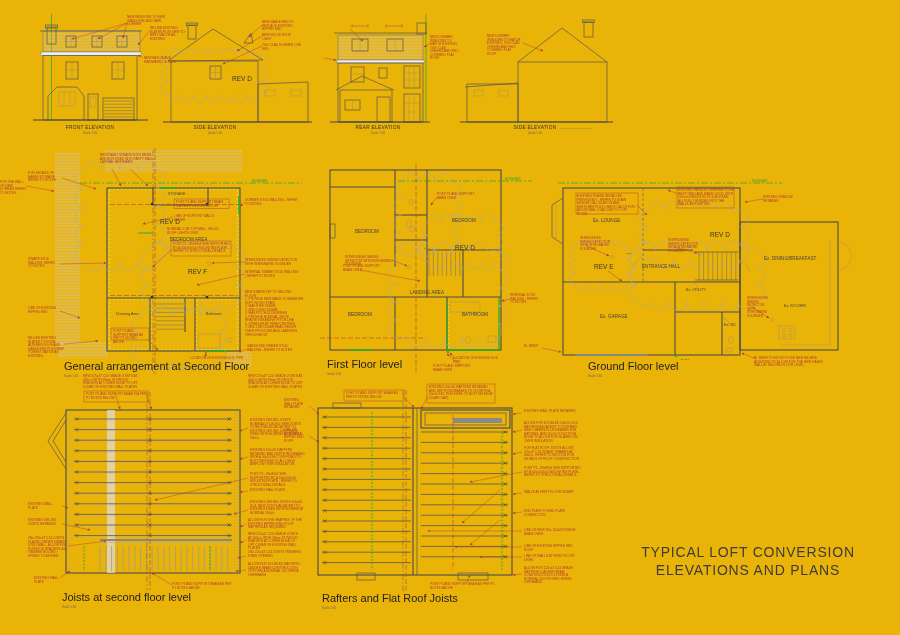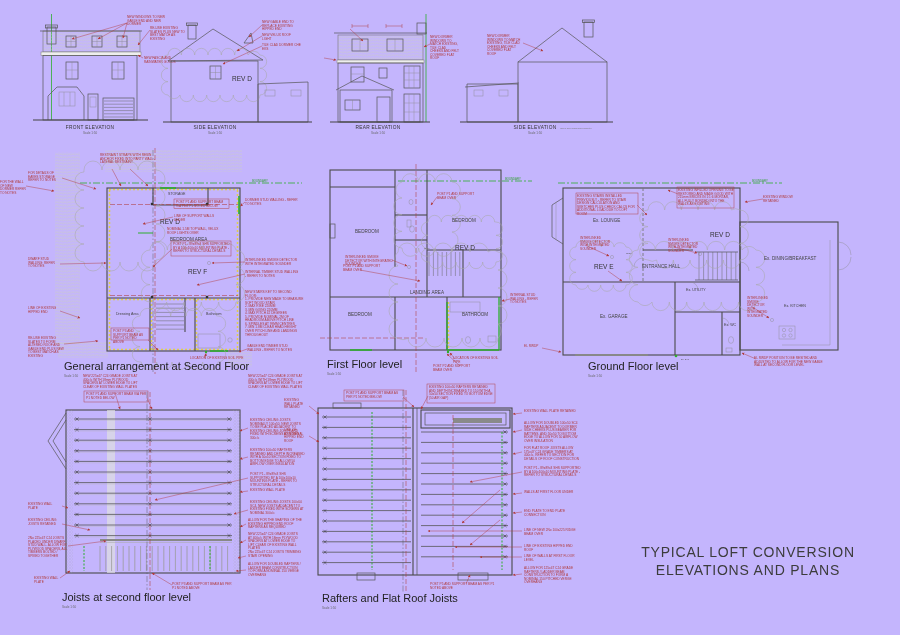--- a/index.html
+++ b/index.html
@@ -1,16 +1,16 @@
 <!DOCTYPE html>
 <html><head>
 <meta charset="utf-8">
 <style>
   html,body{margin:0;padding:0;background:#ddd}
-  #sheet{position:relative;width:900px;height:635px;background:#c4b5fd;margin:0 auto;overflow:hidden;font-family:"Liberation Sans",sans-serif}
+  #sheet{position:relative;width:900px;height:635px;background:#eab308;margin:0 auto;overflow:hidden;font-family:"Liberation Sans",sans-serif}
   svg{position:absolute;left:0;top:0}
   text{font-family:"Liberation Sans",sans-serif;fill:#333}
   .ptitle{font-size:11px;fill:#222}
   .pscale{font-size:3px;fill:#666}
   .elab{font-size:4.8px;fill:#333;letter-spacing:.3px}
   .esub{font-size:2.4px;fill:#777}
   .room{font-size:4.6px;fill:#444}
   .rooms{font-size:3.6px;fill:#444}
   .rev{font-size:6.5px;fill:#333}
   .bdy{font-size:2.8px;fill:#2e9e2e}

